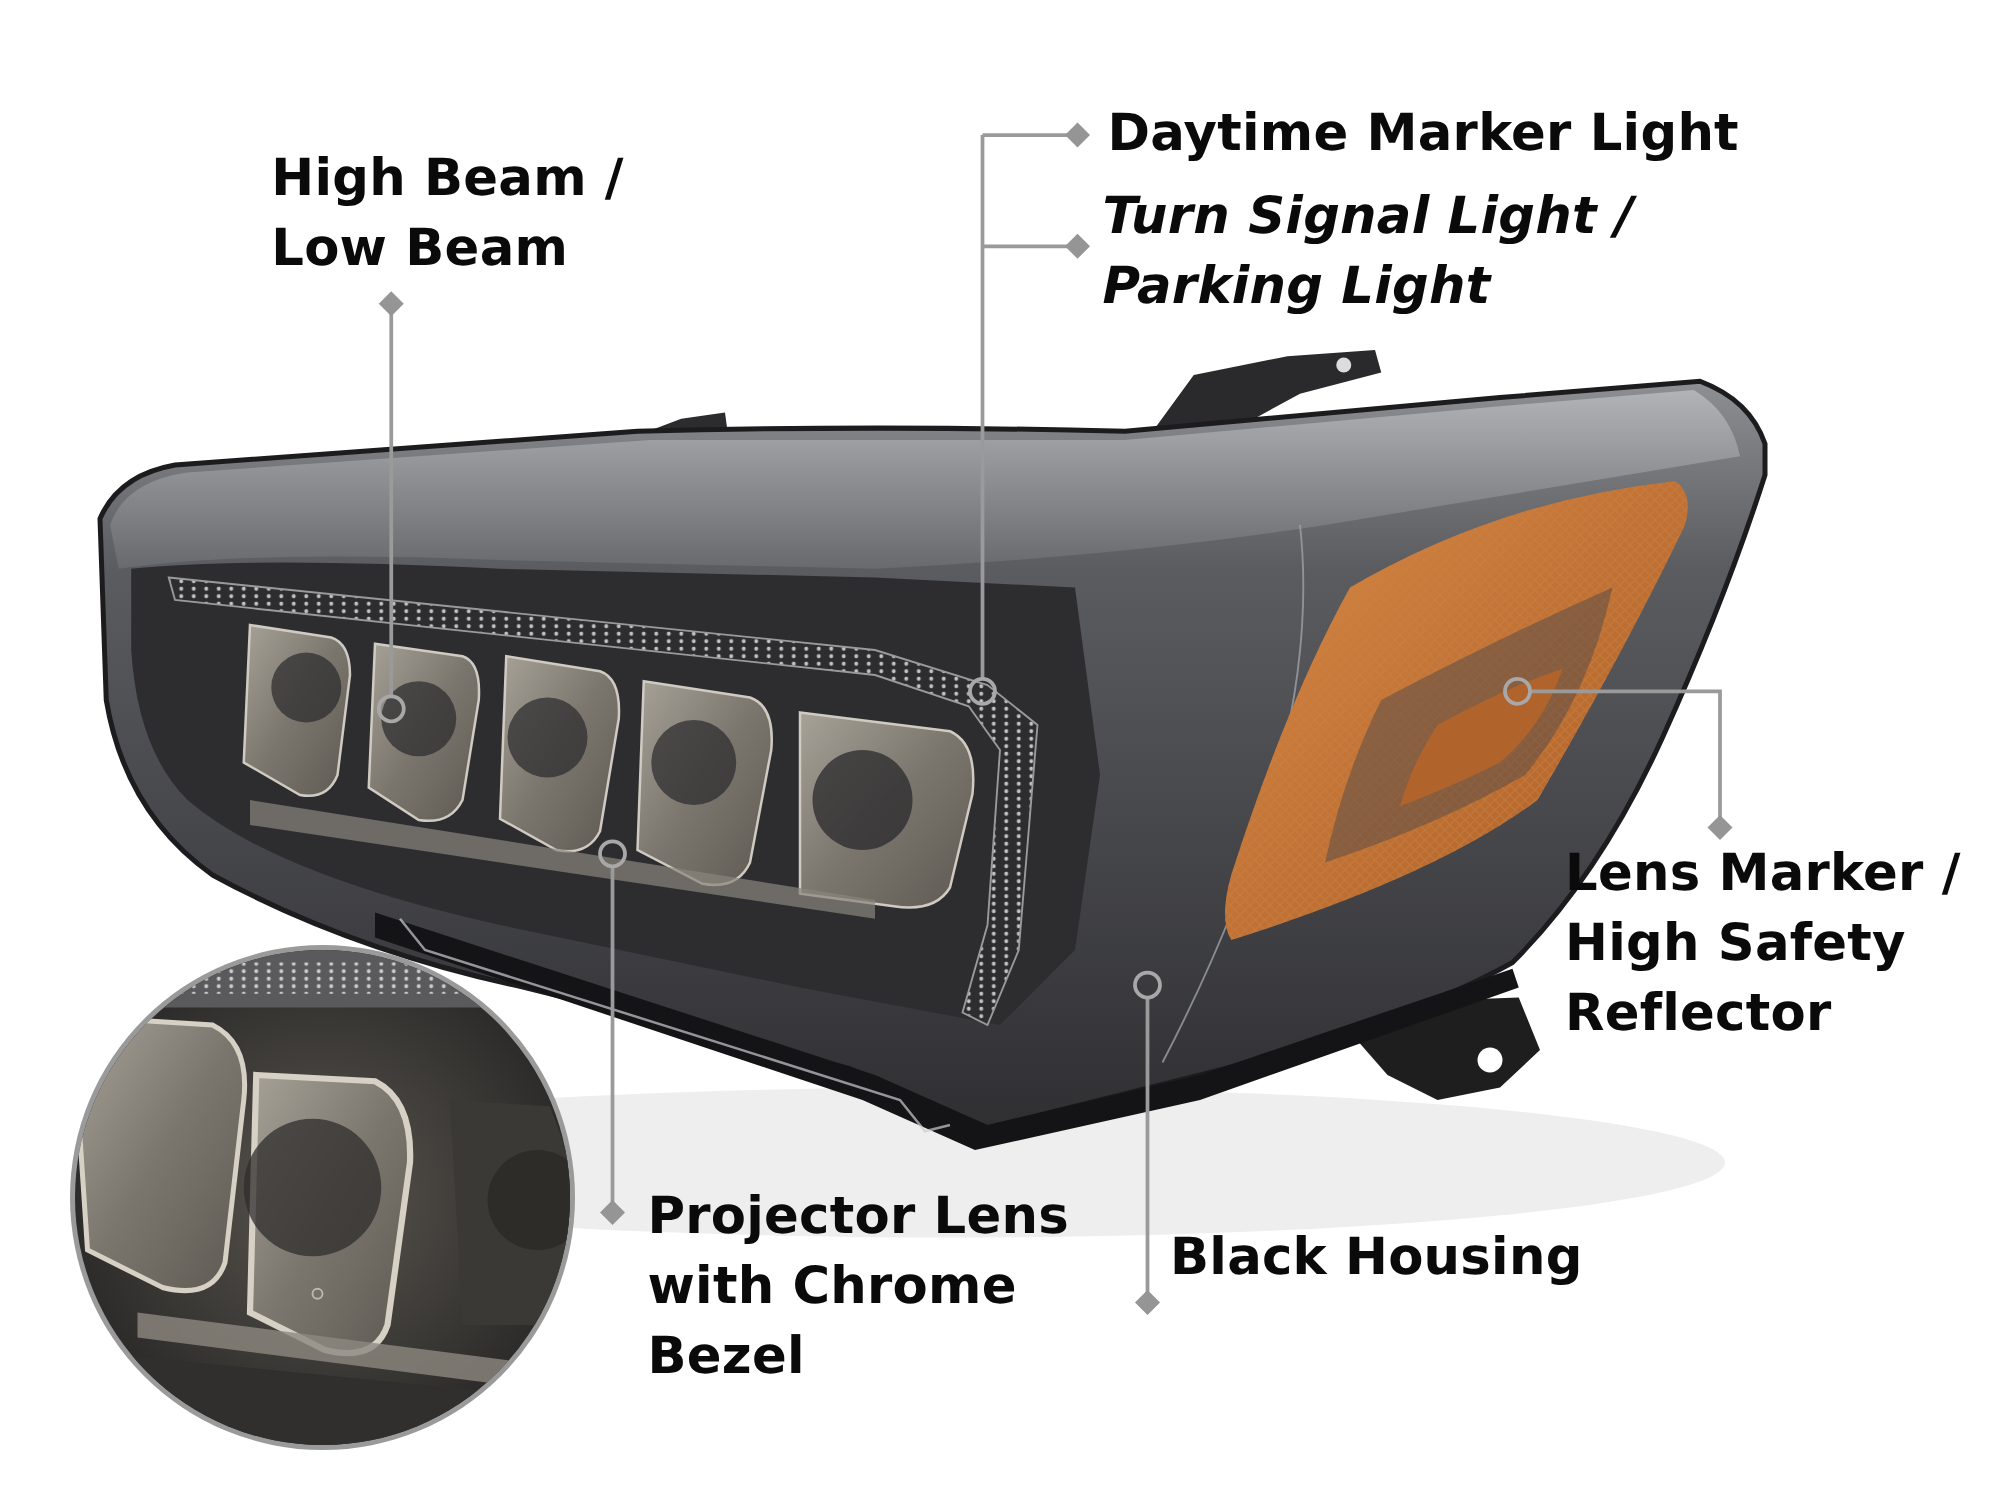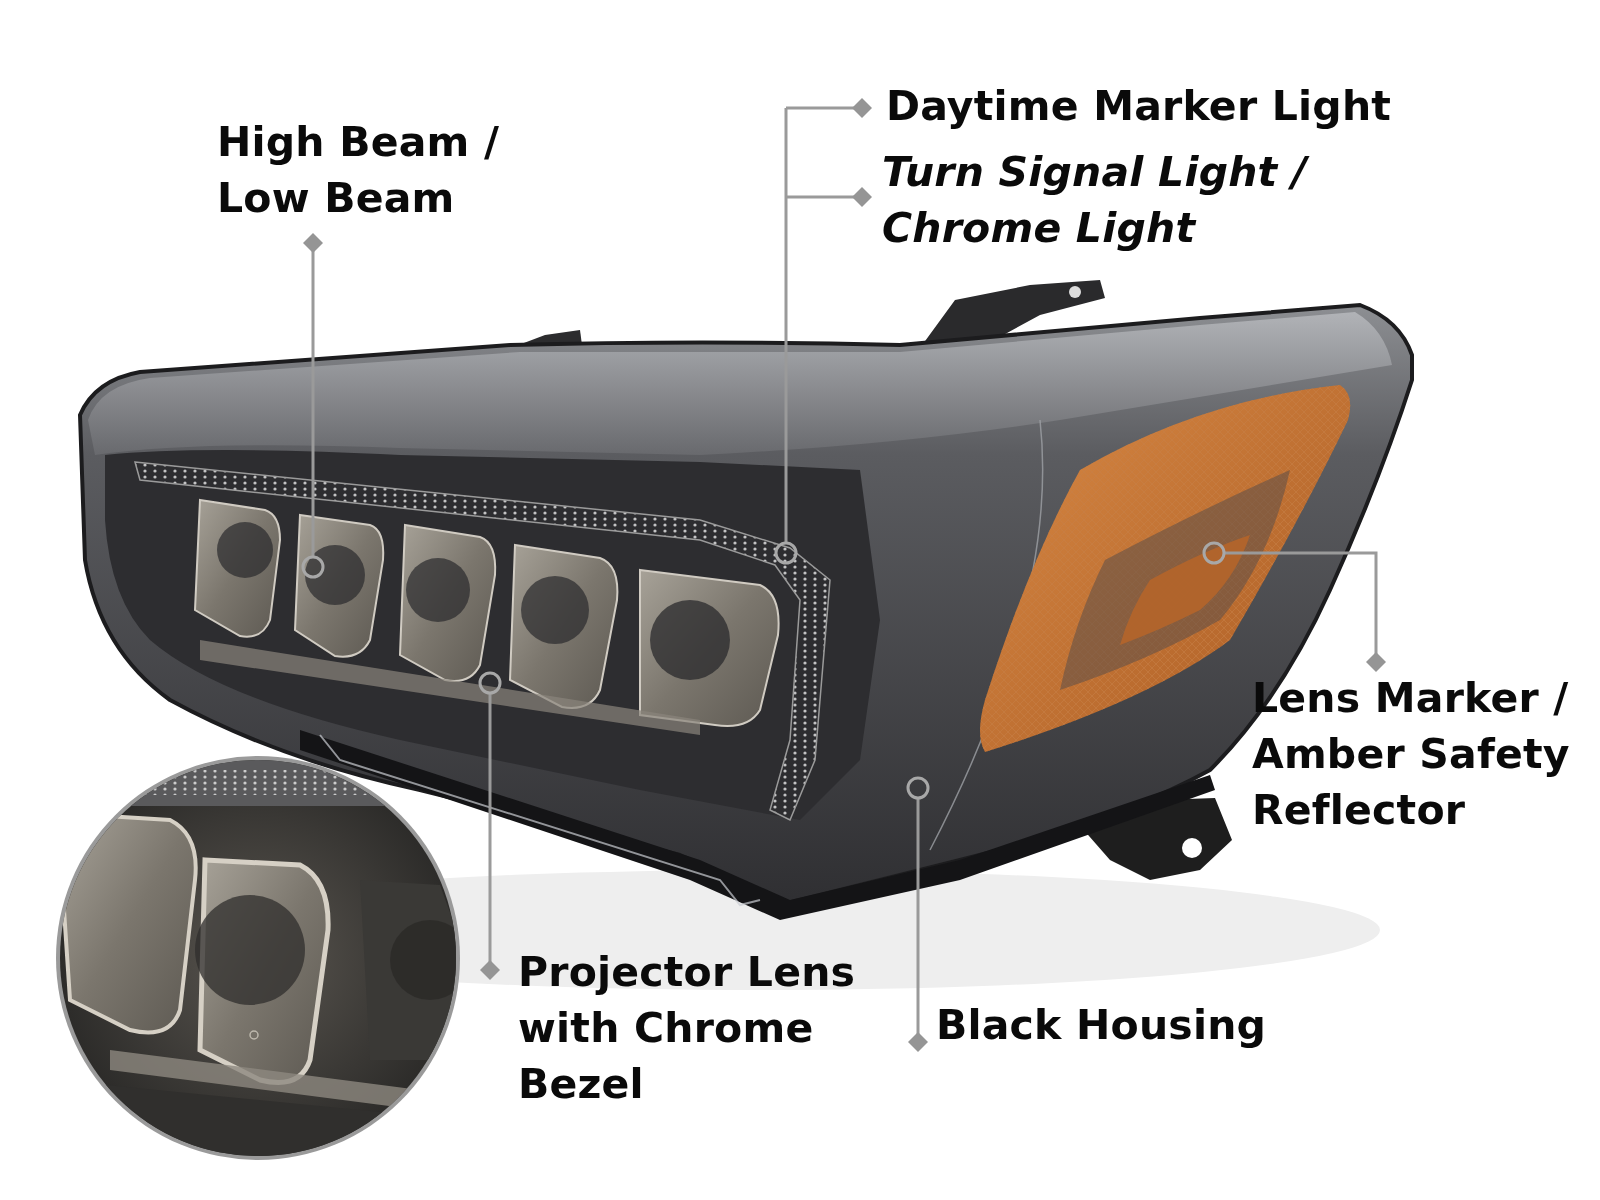--- a/index.html
+++ b/index.html
@@ -153,32 +153,32 @@
   <span>High Beam /</span>
   <span>Low Beam</span>
 </div>
 
 <div class="label" style="left:886px; top:78px;">
   <span>Daytime Marker Light</span>
 </div>
 
 <div class="label" style="left:882px; top:144px;font-style:italic;">
   <span>Turn Signal Light /</span>
-  <span>Chrome Light</span>
+  <span>Parking Light</span>
 </div>
 
 <div class="label" style="left:1252px; top:670px;">
   <span>Lens Marker /</span>
-  <span>Amber Safety</span>
+  <span>High Safety</span>
   <span>Reflector</span>
 </div>
 
 <div class="label" style="left:518px; top:944px;">
   <span>Projector Lens</span>
   <span>with Chrome</span>
   <span>Bezel</span>
 </div>
 
-<div class="label" style="left:936px; top:997px;text-align:right;">
+<div class="label" style="left:936px; top:977px;text-align:right;">
   <span>Black Housing</span>
 </div>
 
 </div>
 
 </body></html>

